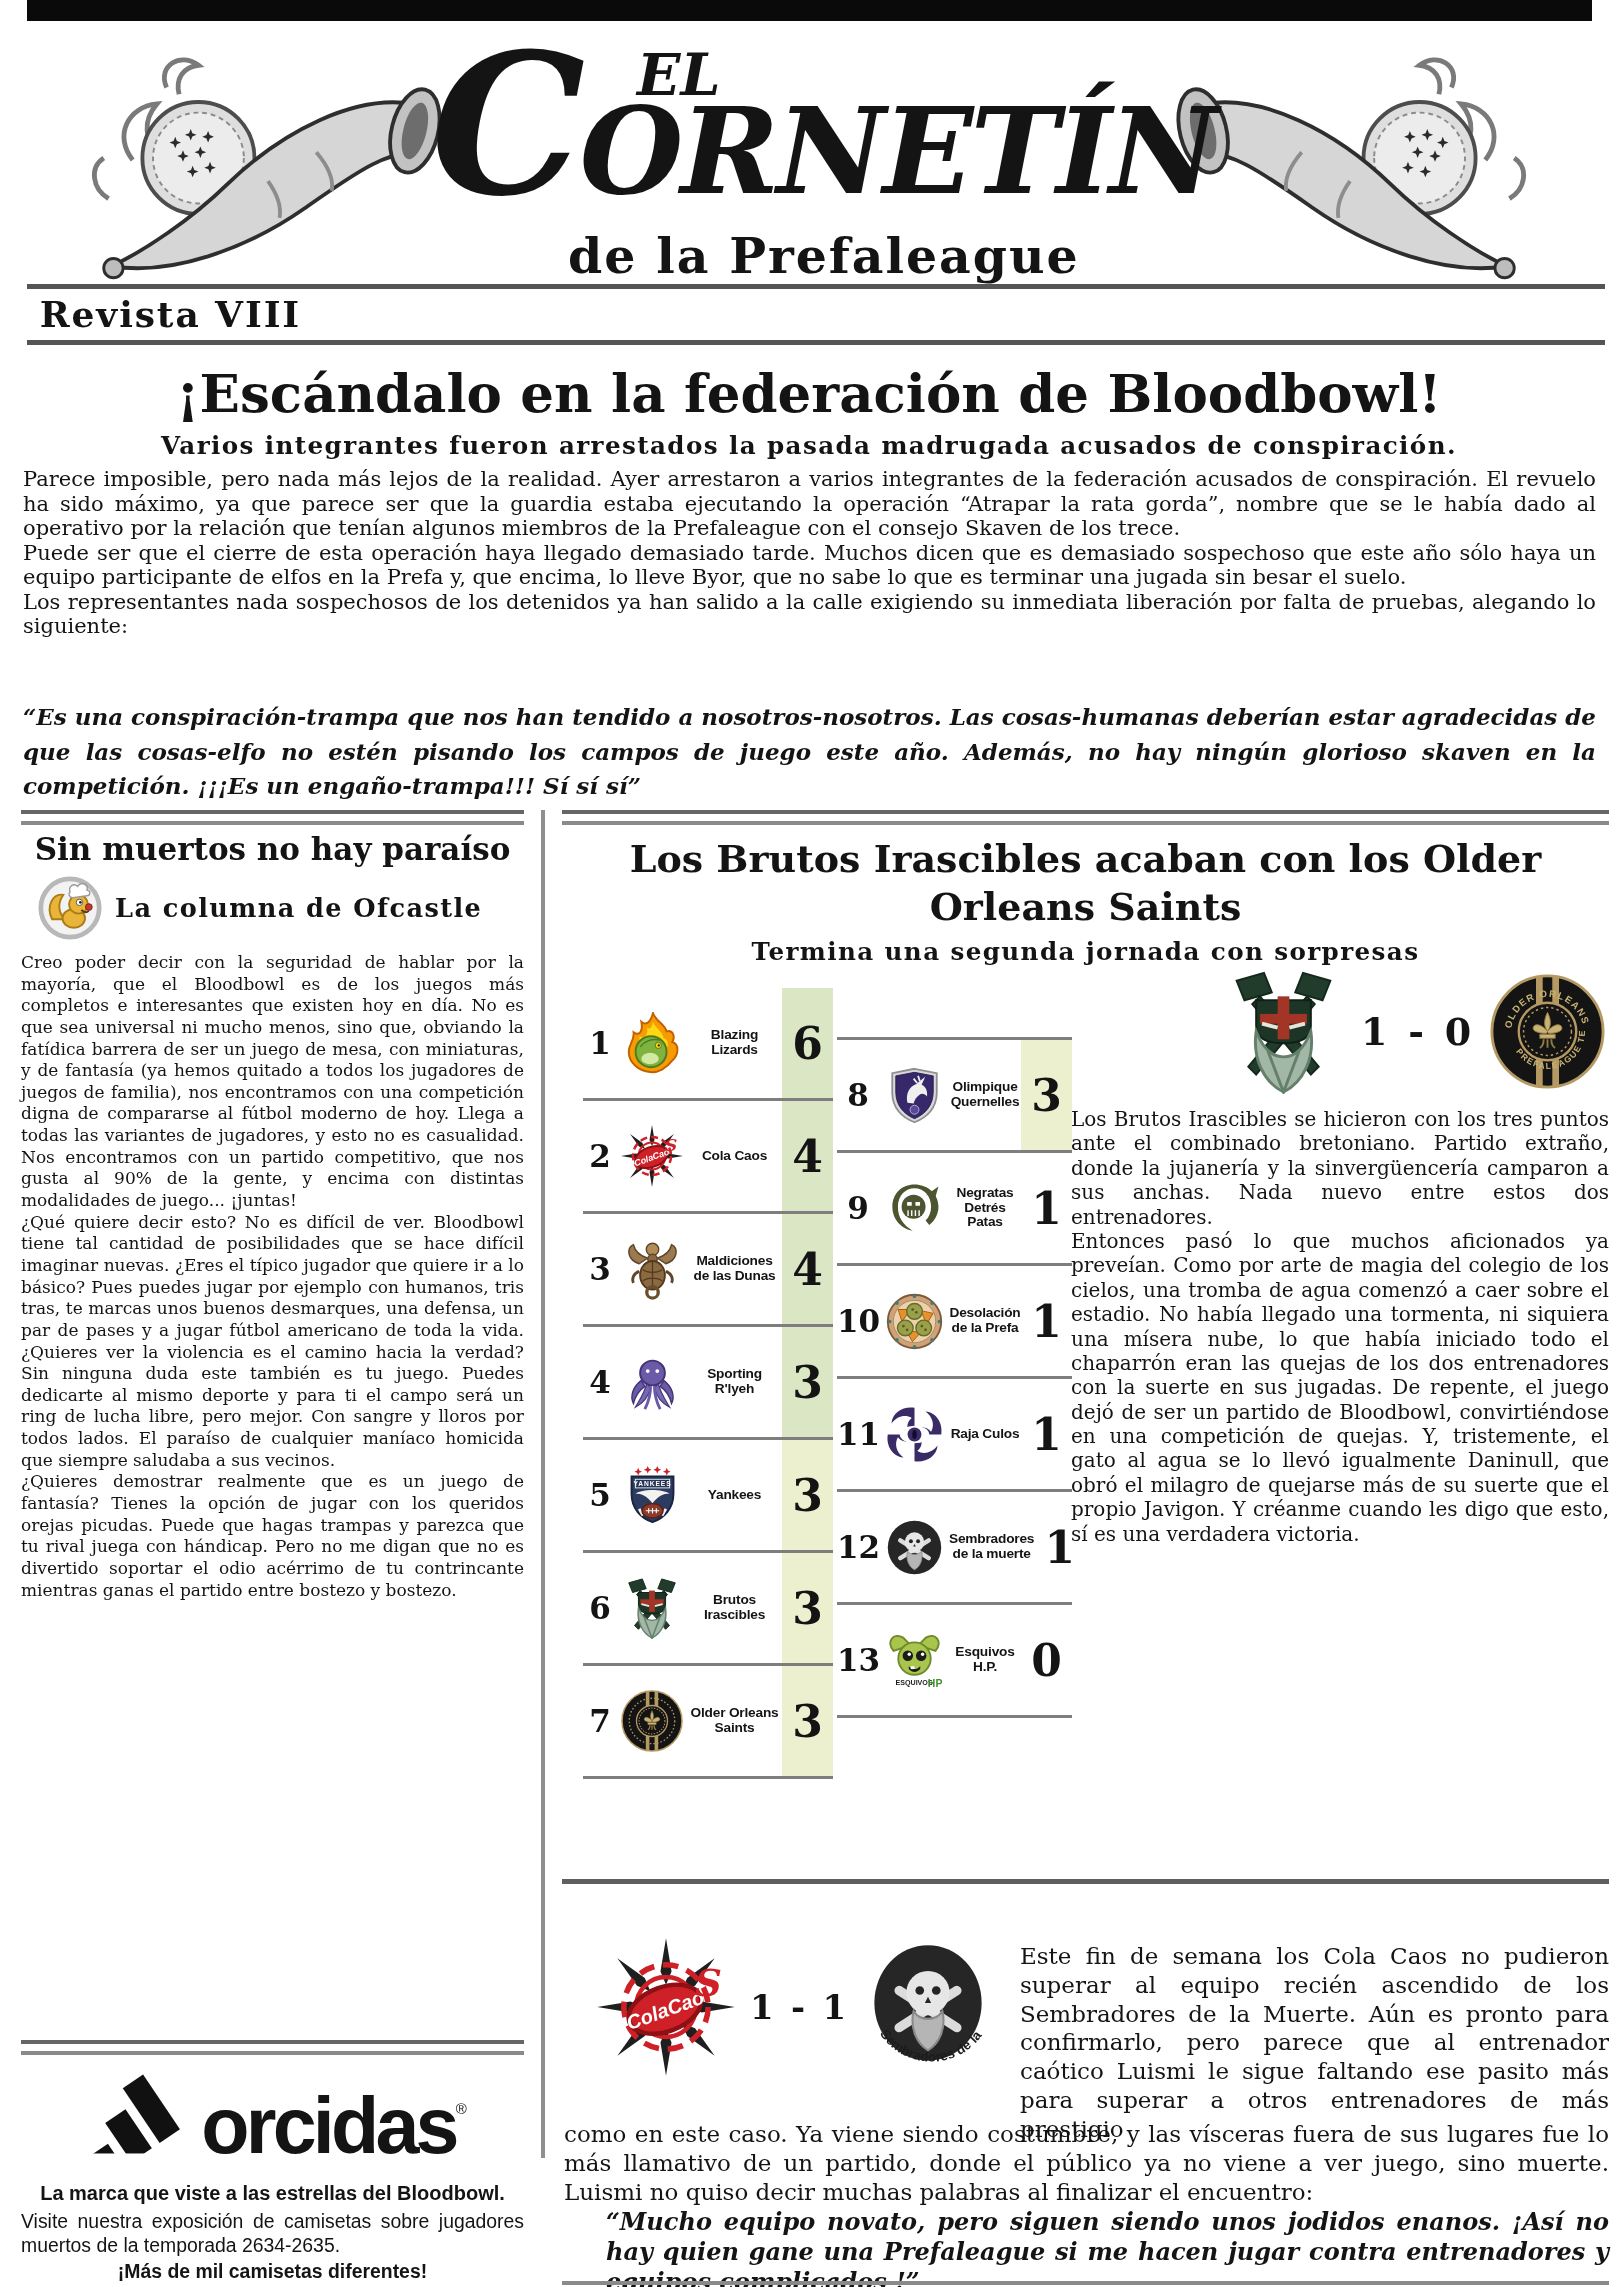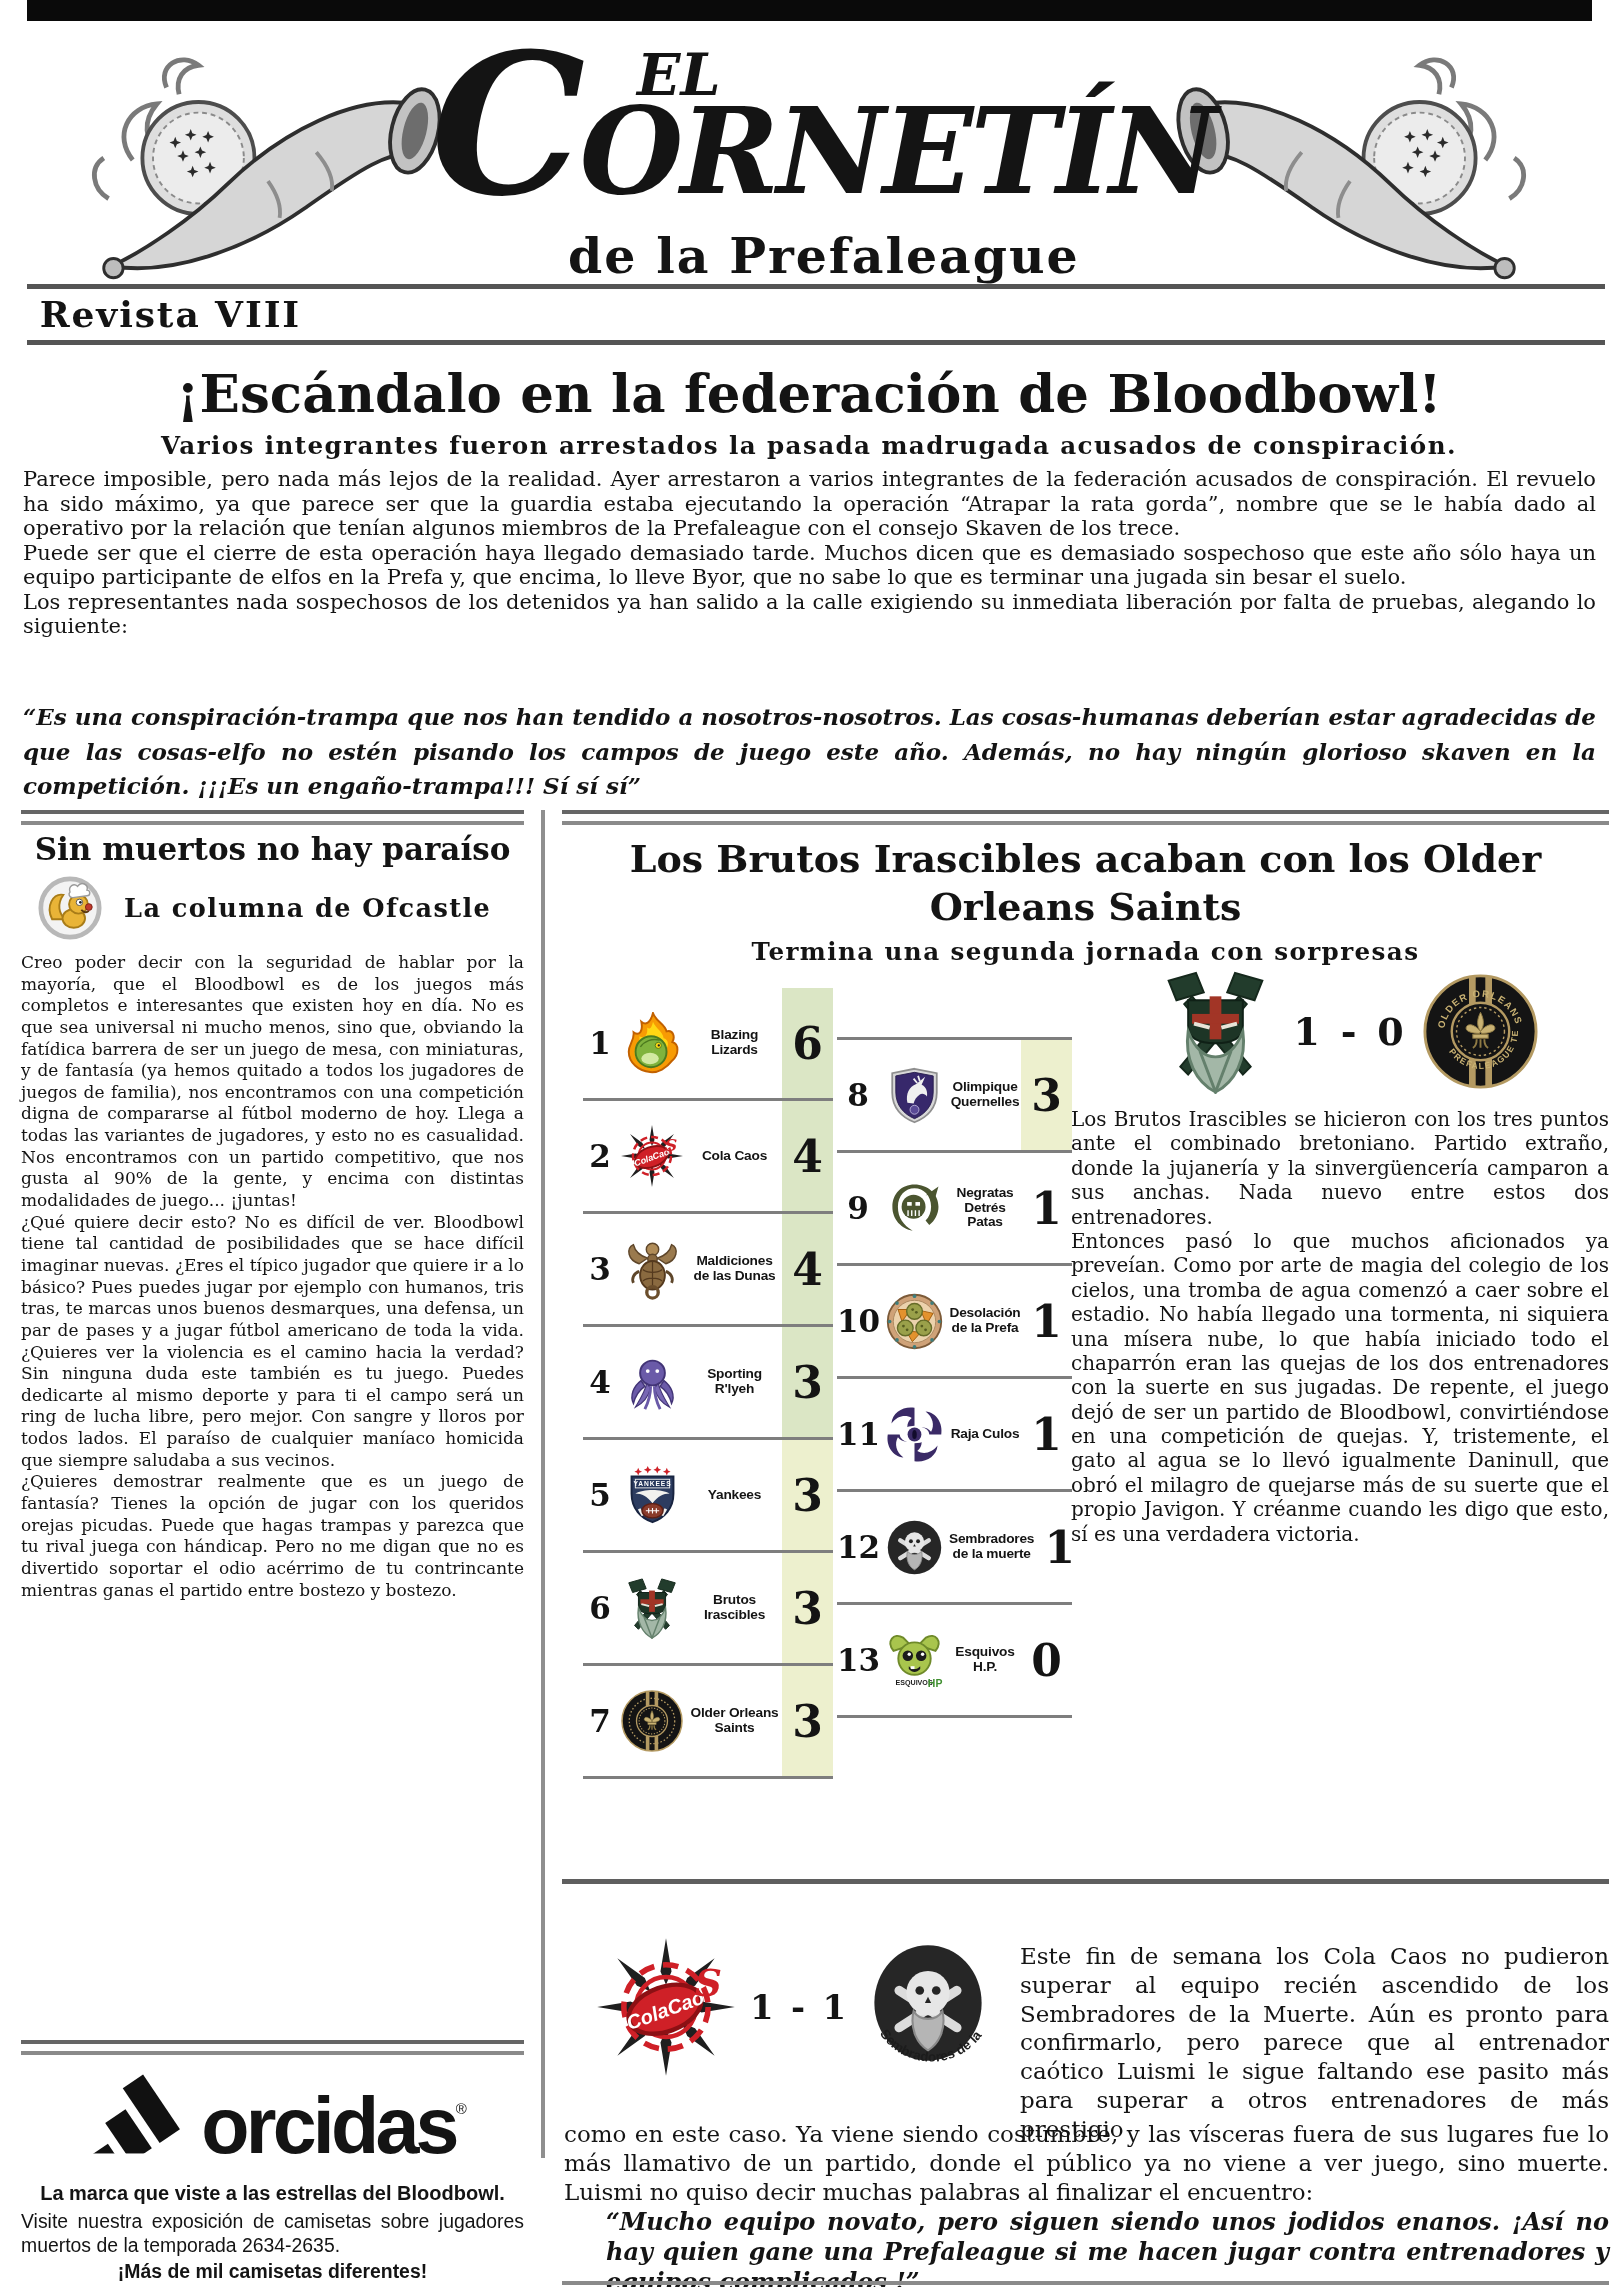--- a/index.html
+++ b/index.html
@@ -24,21 +24,21 @@
   .issue-band{left:26.5px;top:284px;width:1565px;border-top:5.7px solid #555;border-bottom:5.7px solid #555;padding:3.8px 0 5.7px 13.2px;}
   .issue-label{font-size:36px;font-weight:bold;letter-spacing:1.9px;}
   
   .headline{left:0;top:362px;width:1618px;text-align:center;font-size:53px;}
   .subheadline{left:0;top:431px;width:1618px;text-align:center;font-size:24.6px;}
   .lead-text{left:23px;top:467px;width:1573px;font-size:21px;line-height:1.17;}
   .lead-quote{left:23px;top:700px;width:1573px;font-size:23px;font-weight:bold;font-style:italic;line-height:1.5;}
   
   .lc-rule1{left:21px;top:810px;width:503px;}
   .lc-title{left:21px;top:831px;width:503px;text-align:center;font-size:31px;}
-  .lc-byline{left:38px;top:876px;width:473px;display:flex;align-items:center;gap:22px;}
+  .lc-byline{left:38px;top:876px;width:473px;display:flex;align-items:center;gap:13px;}
   .lc-byline-label{font-size:25.6px;}
   .lc-body{left:21px;top:952px;width:503px;font-size:17px;line-height:1.273;}
   .lc-rule2{left:21px;top:2040px;width:503px;}
   
   .main-vdiv{left:541px;top:810px;height:1348px;}
   
   .rs-rule1{left:562px;top:810px;width:1047px;}
   .rs-headline{left:562px;top:835px;width:1047px;text-align:center;font-size:38px;line-height:1.25;}
   .rs-subheadline{left:562px;top:937px;width:1047px;text-align:center;font-size:24.6px;}
   
@@ -49,21 +49,21 @@
   .t-rank{width:34px;font-size:31px;font-weight:bold;text-align:center;flex:none;}
   .st-right .t-rank{width:42px;}
   .t-logo{width:70px;flex:none;display:flex;justify-content:center;align-items:center;}
   .t-name{flex:1;text-align:center;font-family:"Liberation Sans",sans-serif;font-weight:bold;
           font-size:13.7px;line-height:1.08;letter-spacing:-0.2px;}
   .t-pts{width:51px;flex:none;align-self:stretch;display:flex;align-items:center;justify-content:center;
          font-size:44px;font-weight:bold;}
   .hl-a .t-pts{background:#dbe6c5;}
   .hl-b .t-pts{background:#edf0ce;}
   
-  .match{left:1086px;top:969px;width:519px;display:flex;align-items:center;justify-content:center;gap:15px;position:absolute;}
+  .match{left:1086px;top:969px;width:519px;display:flex;align-items:center;justify-content:flex-end;gap:15px;position:absolute;}
   .match-score{font-size:38px;font-weight:bold;letter-spacing:3.8px;}
   .rs-article{left:1071px;top:1107px;width:538px;font-size:20px;line-height:1.22;}
   
   .rs-rule2{left:562px;top:1879px;width:1047px;height:4.7px;}
   .cc-headline{left:562px;top:1896px;width:1047px;text-align:center;font-size:40px;}
   .cc-logos{left:577px;top:1936px;width:435px;display:flex;align-items:center;justify-content:center;gap:13.2px;position:absolute;}
   .cc-score{font-size:34px;font-weight:bold;letter-spacing:2.8px;}
   .cc-intro{left:1020px;top:1942px;width:589px;font-size:23px;line-height:1.25;}
   .cc-rest{left:564px;top:2120px;width:1045px;font-size:23px;line-height:1.25;}
   .cc-quote{left:606px;top:2207px;width:1003px;font-size:24px;font-weight:bold;font-style:italic;line-height:1.24;}

